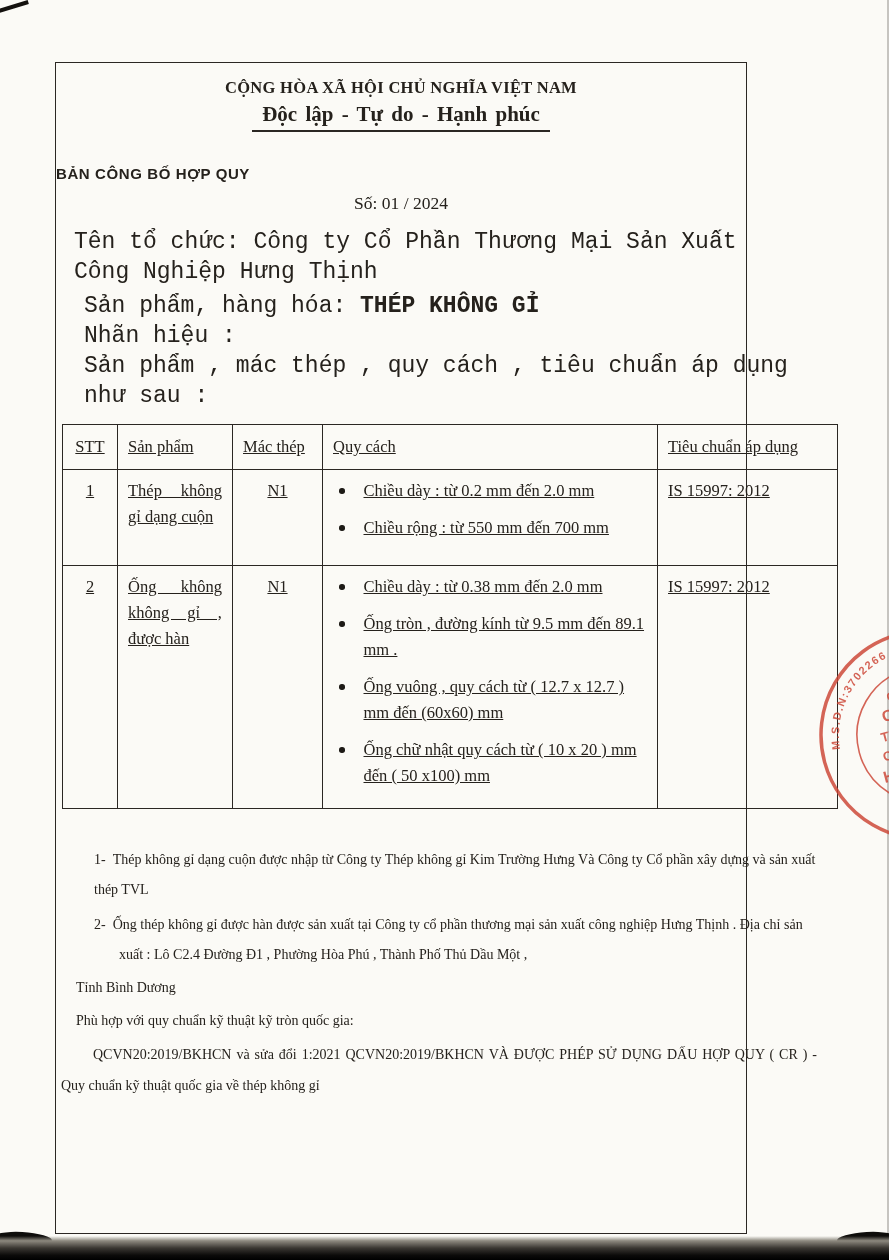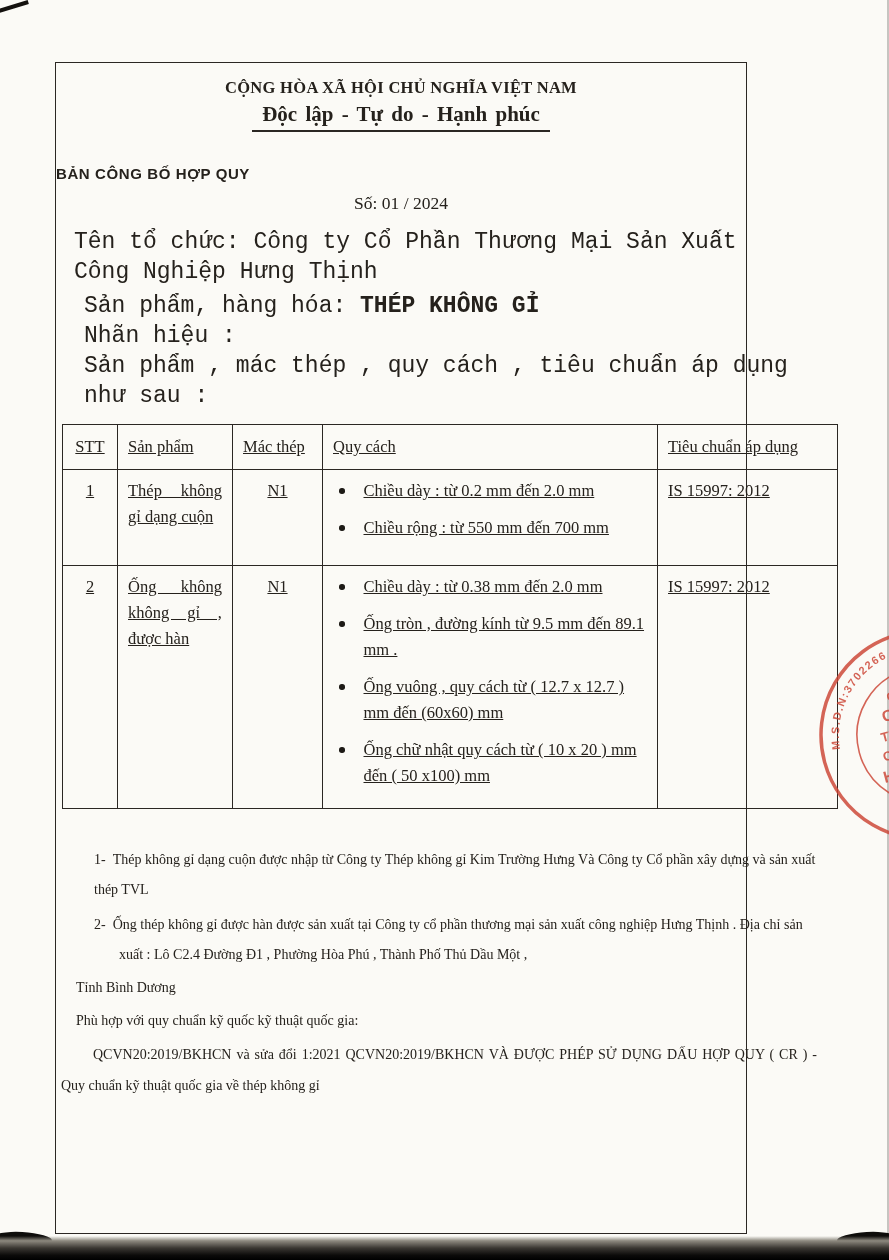--- a/index.html
+++ b/index.html
@@ -167,21 +167,21 @@
         </td>
         <td>IS 15997: 2012</td>
       </tr>
     </tbody>
       </table>
 
     <div class="notes">
       <p class="note1"><span>1-</span>&nbsp;&nbsp;<span>Thép không gỉ dạng cuộn được nhập từ Công ty Thép không gỉ Kim Trường Hưng Và Công ty Cổ phần xây dựng và sản xuất thép TVL</span></p>
       <p class="note2"><span>2-</span>&nbsp;&nbsp;<span>Ống thép không gỉ được hàn được sản xuất tại Công ty cổ phần thương mại sản xuất công nghiệp Hưng Thịnh . Địa chỉ sản xuất : Lô C2.4 Đường Đ1 , Phường Hòa Phú , Thành Phố Thủ Dầu Một ,</span></p>
       <p class="province">Tỉnh Bình Dương</p>
-      <p class="conform-intro">Phù hợp với quy chuẩn kỹ quốc kỹ thuật quốc gia:</p>
+      <p class="conform-intro">Phù hợp với quy chuẩn kỹ thuật kỹ tròn quốc gia:</p>
       <p class="conform-body">QCVN20:2019/BKHCN và sửa đổi 1:2021 QCVN20:2019/BKHCN VÀ ĐƯỢC PHÉP SỬ DỤNG DẤU HỢP QUY ( CR ) -  Quy chuẩn kỹ thuật quốc gia về thép không gỉ</p>
     </div>
 
   </div>
 
   <div class="stamp">
     <svg viewBox="0 0 260 260">
       <g transform="rotate(-15 130 130)">
         <circle class="ring" cx="130" cy="130" r="104" stroke-width="3.5"></circle>
         <circle class="ring" cx="130" cy="130" r="68" stroke-width="1.6"></circle>

